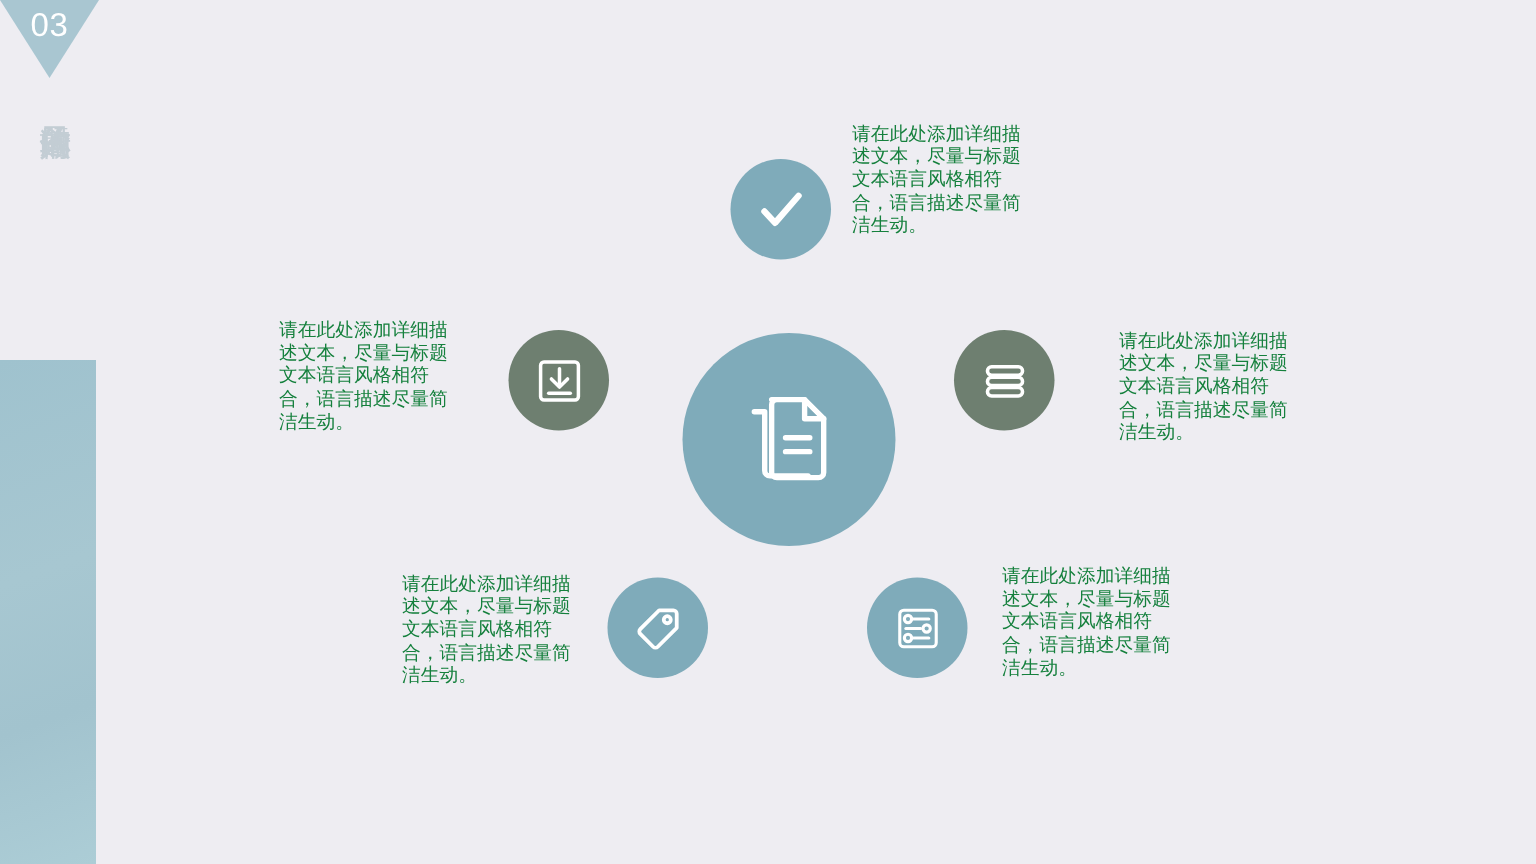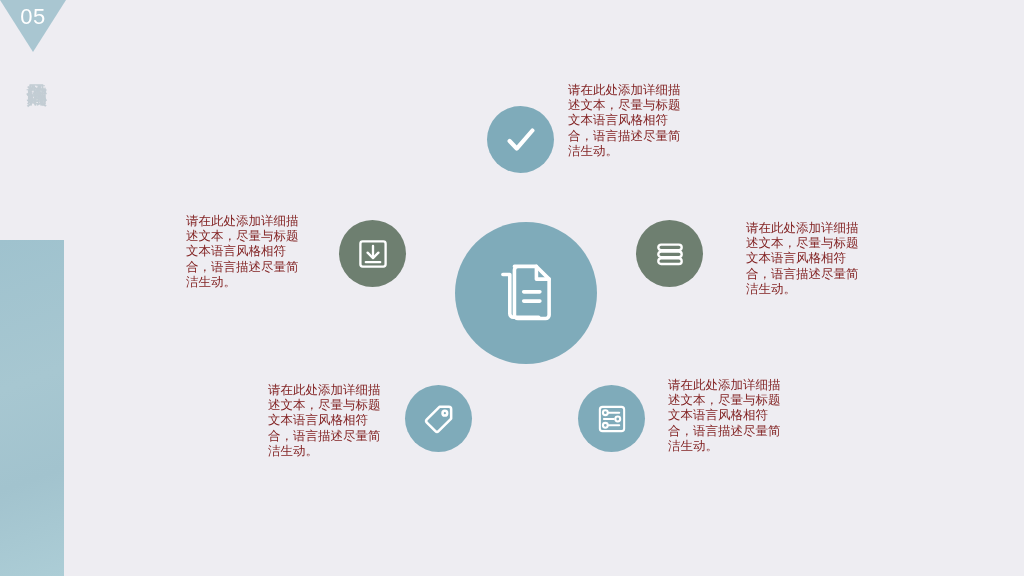--- a/index.html
+++ b/index.html
@@ -57,40 +57,40 @@
   }
   #node-check   { left:487px; top:106px; width:67px; height:67px; background:#7fabba; }
   #node-download{ left:339px; top:220px; width:67px; height:67px; background:#6e7f70; }
   #node-stack   { left:636px; top:220px; width:67px; height:67px; background:#6e7f70; }
   #node-tag     { left:405px; top:385px; width:67px; height:67px; background:#7fabba; }
   #node-sliders { left:578px; top:385px; width:67px; height:67px; background:#7fabba; }
 
   
   .desc-text {
     position:absolute;
-    color:#7f1d1d;
+    color:#15803d;
     font-size:12.5px;
     line-height:15.2px;
-    font-family:Liberation Serif, serif;
+    font-family:Liberation Mono, monospace;
     width:118px;
   }
 
   #desc-top        { left:568px; top:83px;  width:120px; text-align:left; }
   #desc-left       { left:186px; top:214px; width:120px; text-align:left; }
   #desc-right      { left:746px; top:221px; width:124px; text-align:left; }
   #desc-bottomleft { left:268px; top:383px; width:120px; text-align:left; }
   #desc-bottomright{ left:668px; top:378px; width:120px; text-align:left; }
 </style>
 </head>
 <body>
 
 <div id="left-rail">
 
   <div id="section-number-triangle">
-    <span class="num">05</span>
+    <span class="num">03</span>
   </div>
 
   <div id="vertical-title">请输入你的题目</div>
 
   <div id="accent-bar"></div>
 </div>
 
 <div id="diagram">
 
   <div class="node-circle" id="node-center">

